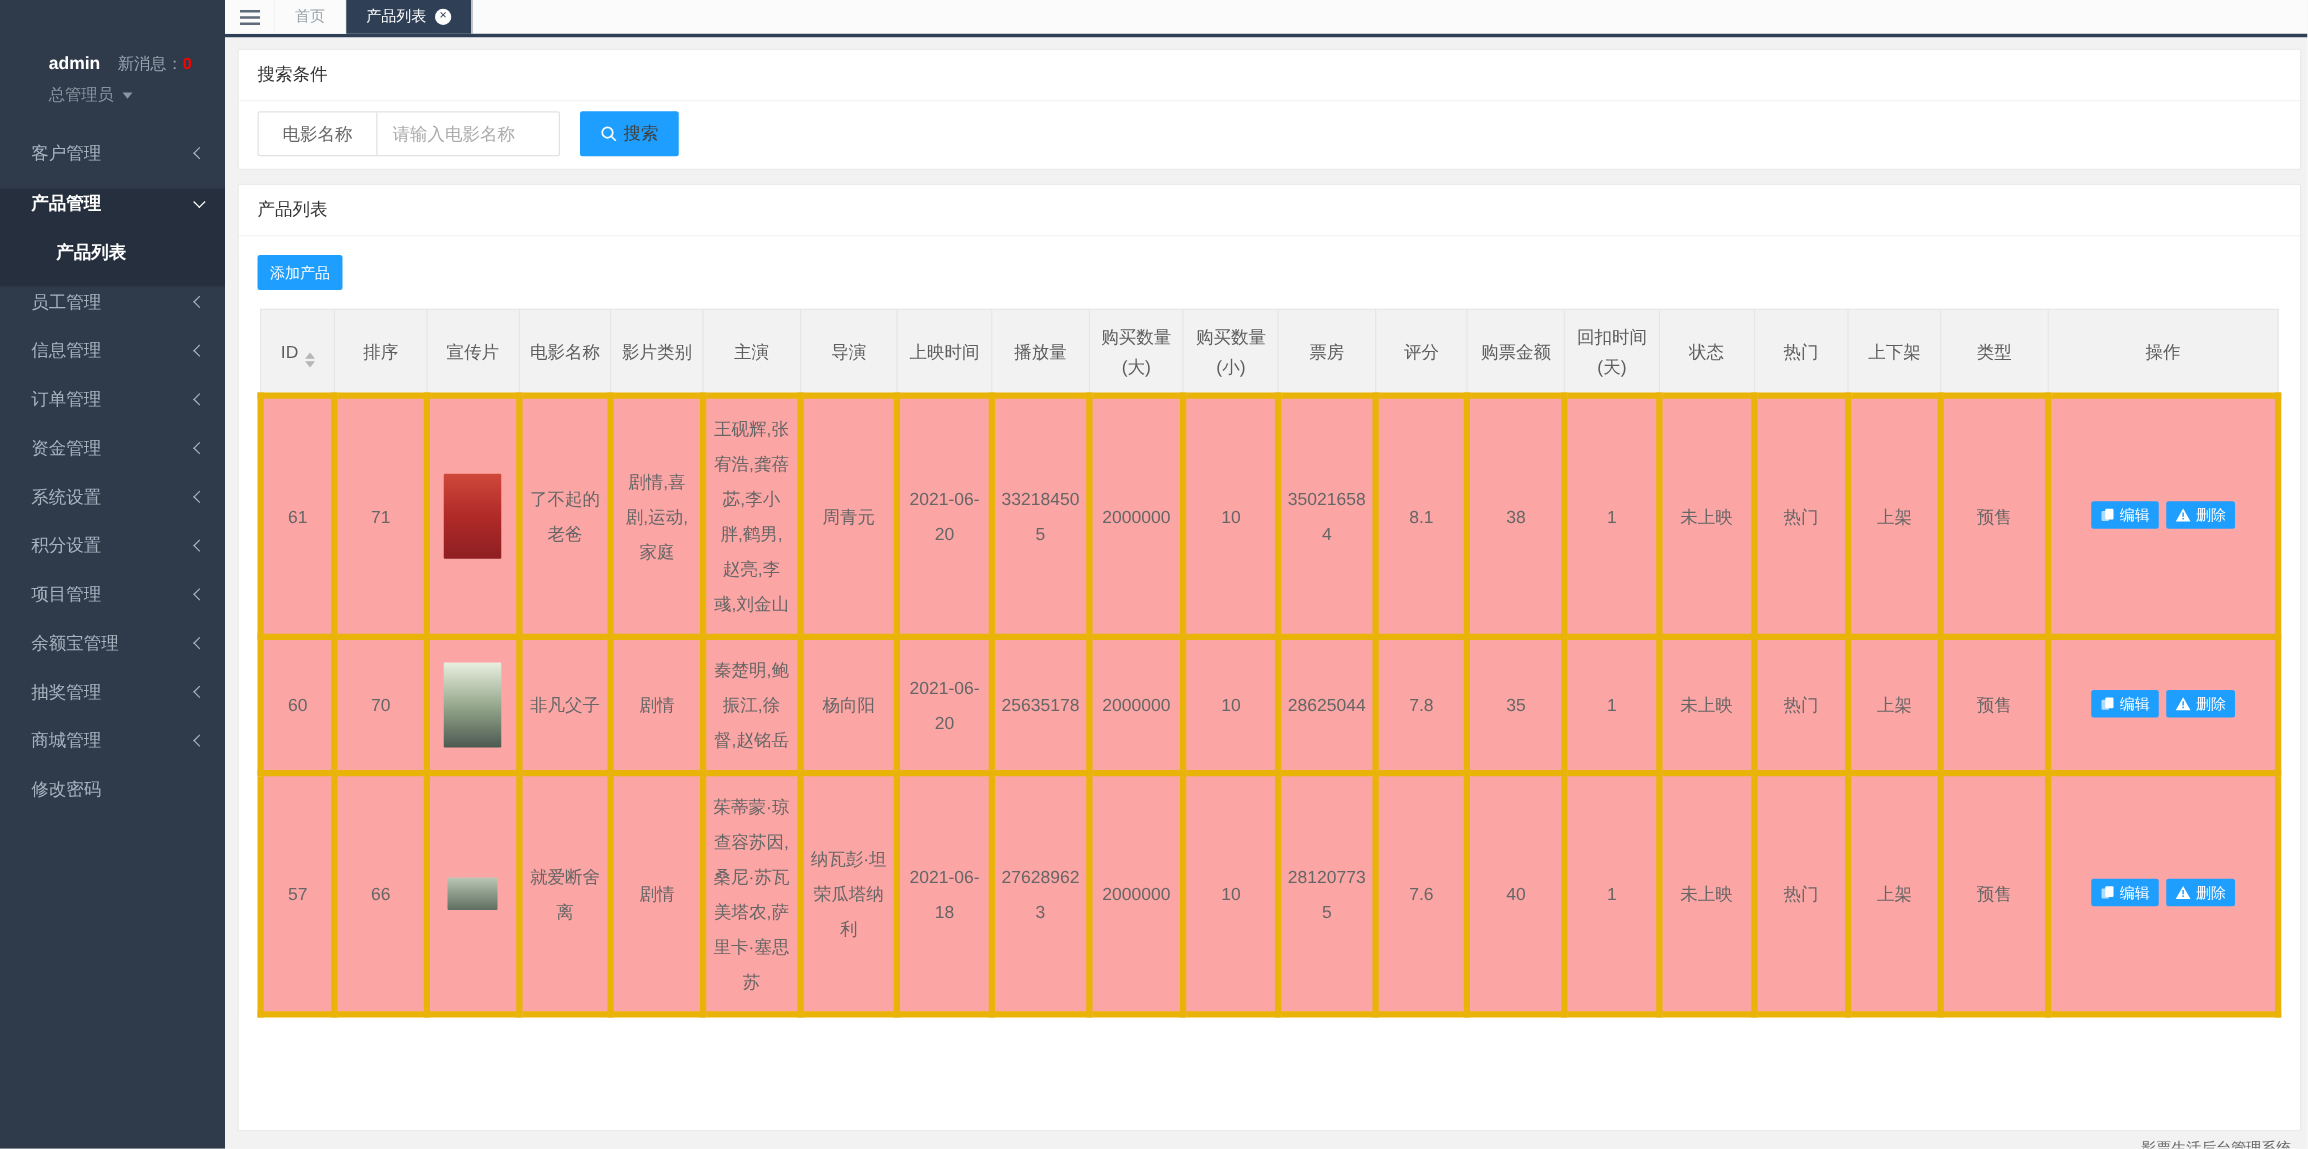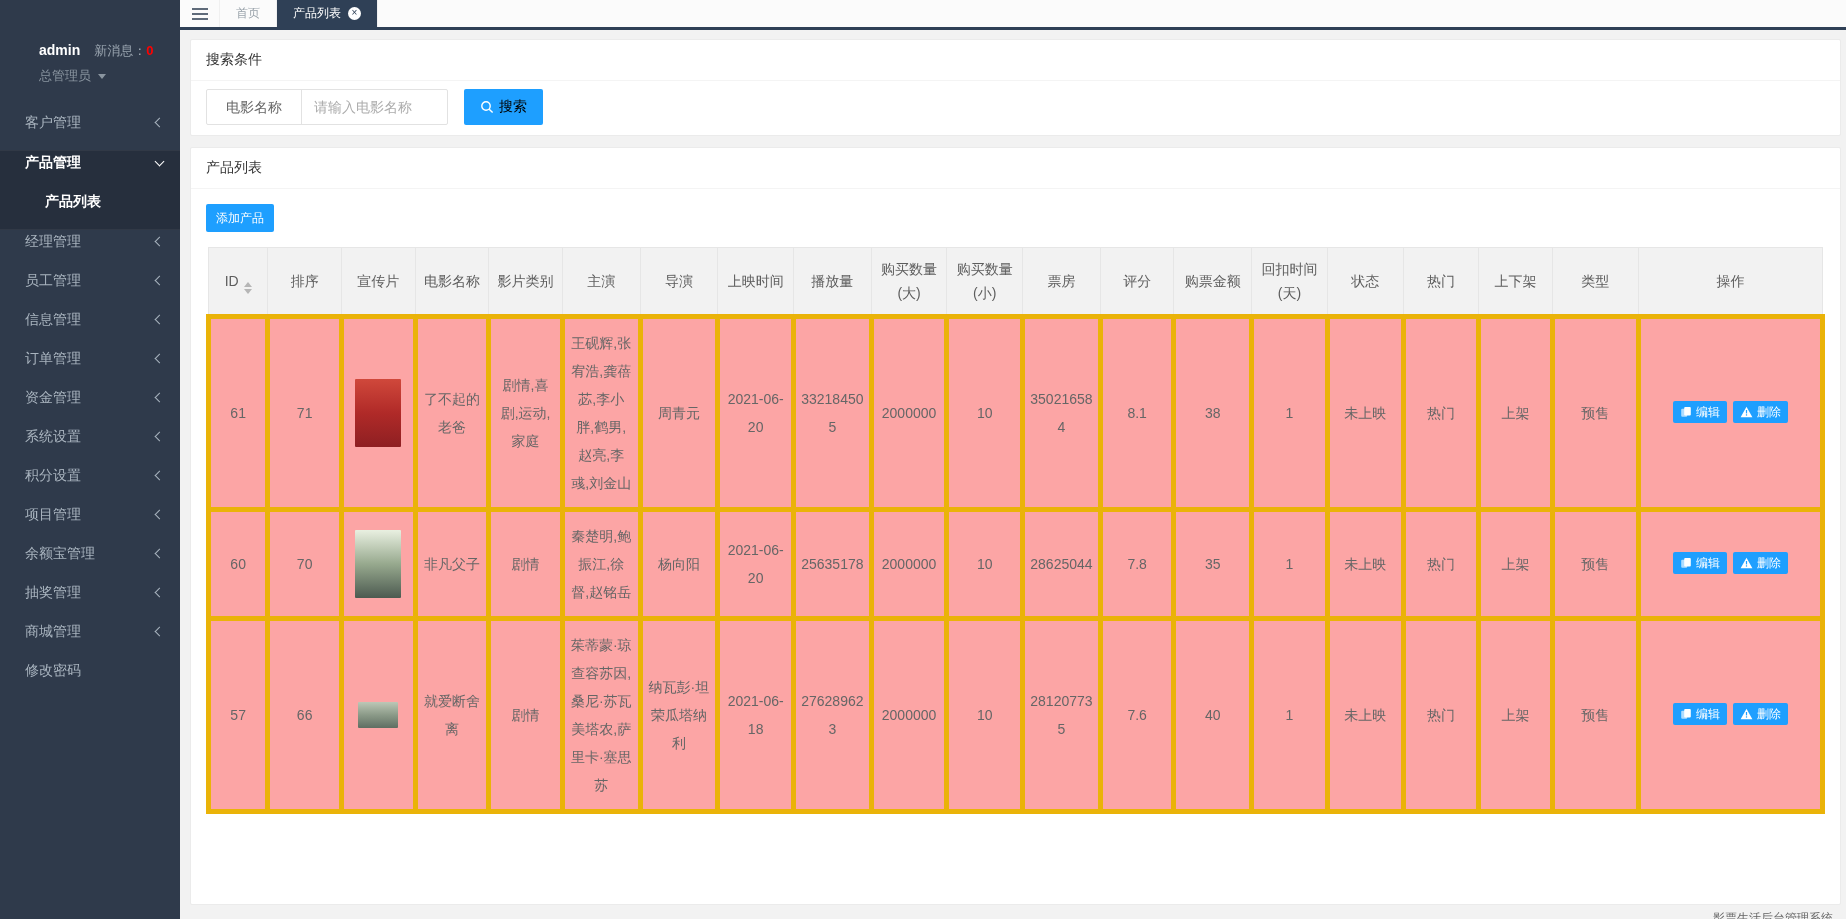--- a/index.html
+++ b/index.html
@@ -43,21 +43,21 @@
 
   .panel { background:#fff; border:1px solid #ebebeb; border-radius:2px; }
   .panel-header { padding:11px 15px; font-size:14px; color:#333; border-bottom:1px solid #f4f4f4; }
   .panel-body { padding:8px 15px 10px 15px; }
 
   
   .input-group { display:inline-flex; border:1px solid #e2e2e2; border-radius:2px; height:36px; background:#fff; vertical-align:middle; }
   .input-addon { padding:0 19px; line-height:34px; font-size:14px; color:#666; border-right:1px solid #e2e2e2; text-align:center; white-space:nowrap; }
   .input-group input { border:none; outline:none; padding:0 12px; width:145px; font-size:14px; color:#666; background:transparent; }
   .input-group input::placeholder { color:#acacac; }
-  .btn-search { margin-left:12px; background:#1E9FFF; color:#000000; border:none; border-radius:2px; height:36px; padding:0 16px; font-size:14px; display:inline-flex; align-items:center; gap:5px; cursor:pointer; vertical-align:middle; }
+  .btn-search { margin-left:12px; background:#1E9FFF; color:#404040; border:none; border-radius:2px; height:36px; padding:0 16px; font-size:14px; display:inline-flex; align-items:center; gap:5px; cursor:pointer; vertical-align:middle; }
 
   
   .panel-list { margin-top:11px; height:758px; overflow:hidden; }
   .panel-list .panel-body { padding:15px; }
   .btn-add { background:#1E9FFF; color:#fff; border:none; border-radius:2px; height:28px; padding:0 10px; font-size:12px; cursor:pointer; }
 
   
   .table-wrap { margin-top:15px; }
   table { width:100%; table-layout:fixed; border-collapse:collapse; font-size:14px; color:#666;padding-left:13px; }
   th { background:#f2f2f2; border:1px solid #e6e6e6; font-weight:400; color:#5d5d5d; padding:9px 4px; line-height:24px; text-align:center; word-break:break-all; }
@@ -95,24 +95,20 @@
       <span class="chev left"></span>
     </div>
     <div class="menu-group">
       <div class="menu-item parent-active">
         <span>产品管理</span>
         <span class="chev down"></span>
       </div>
       <div class="menu-item sub">
         <span>产品列表</span>
       </div>
-    </div>
-    <div class="menu-item">
-      <span>经理管理</span>
-      <span class="chev left"></span>
     </div>
     <div class="menu-item">
       <span>员工管理</span>
       <span class="chev left"></span>
     </div>
     <div class="menu-item">
       <span>信息管理</span>
       <span class="chev left"></span>
     </div>
     <div class="menu-item">

